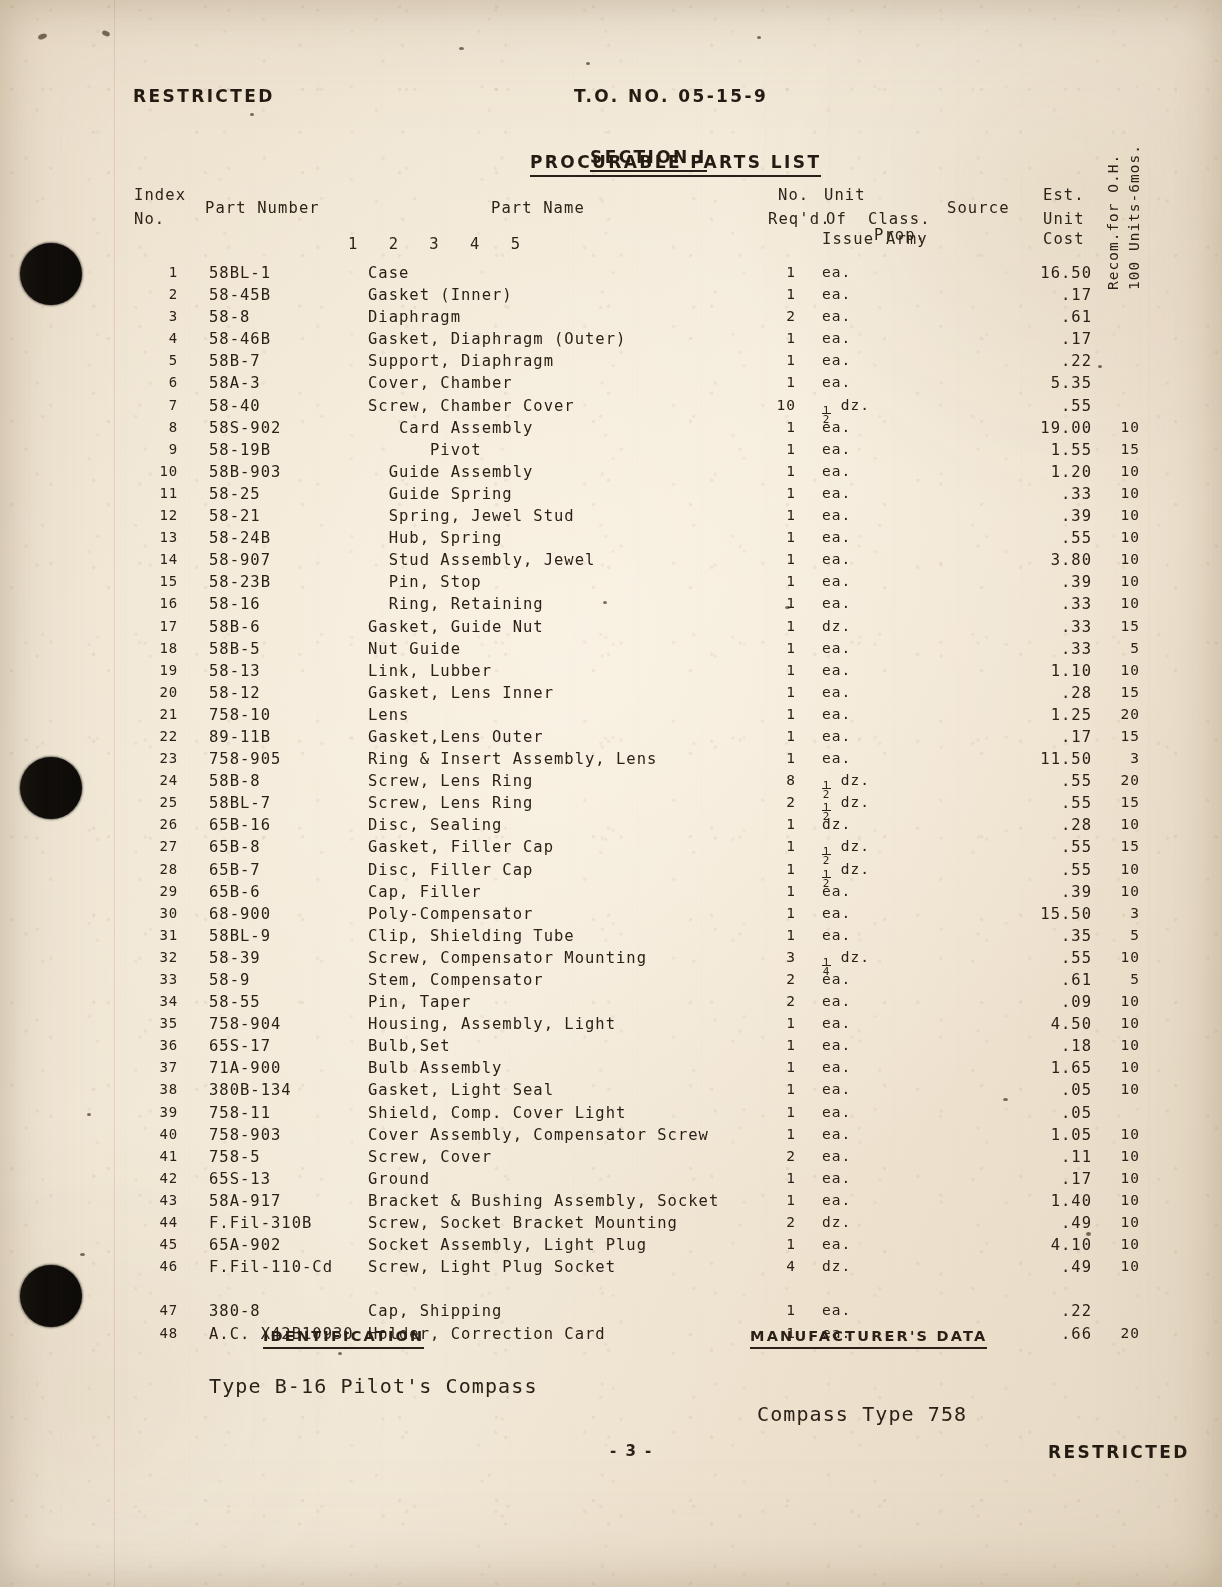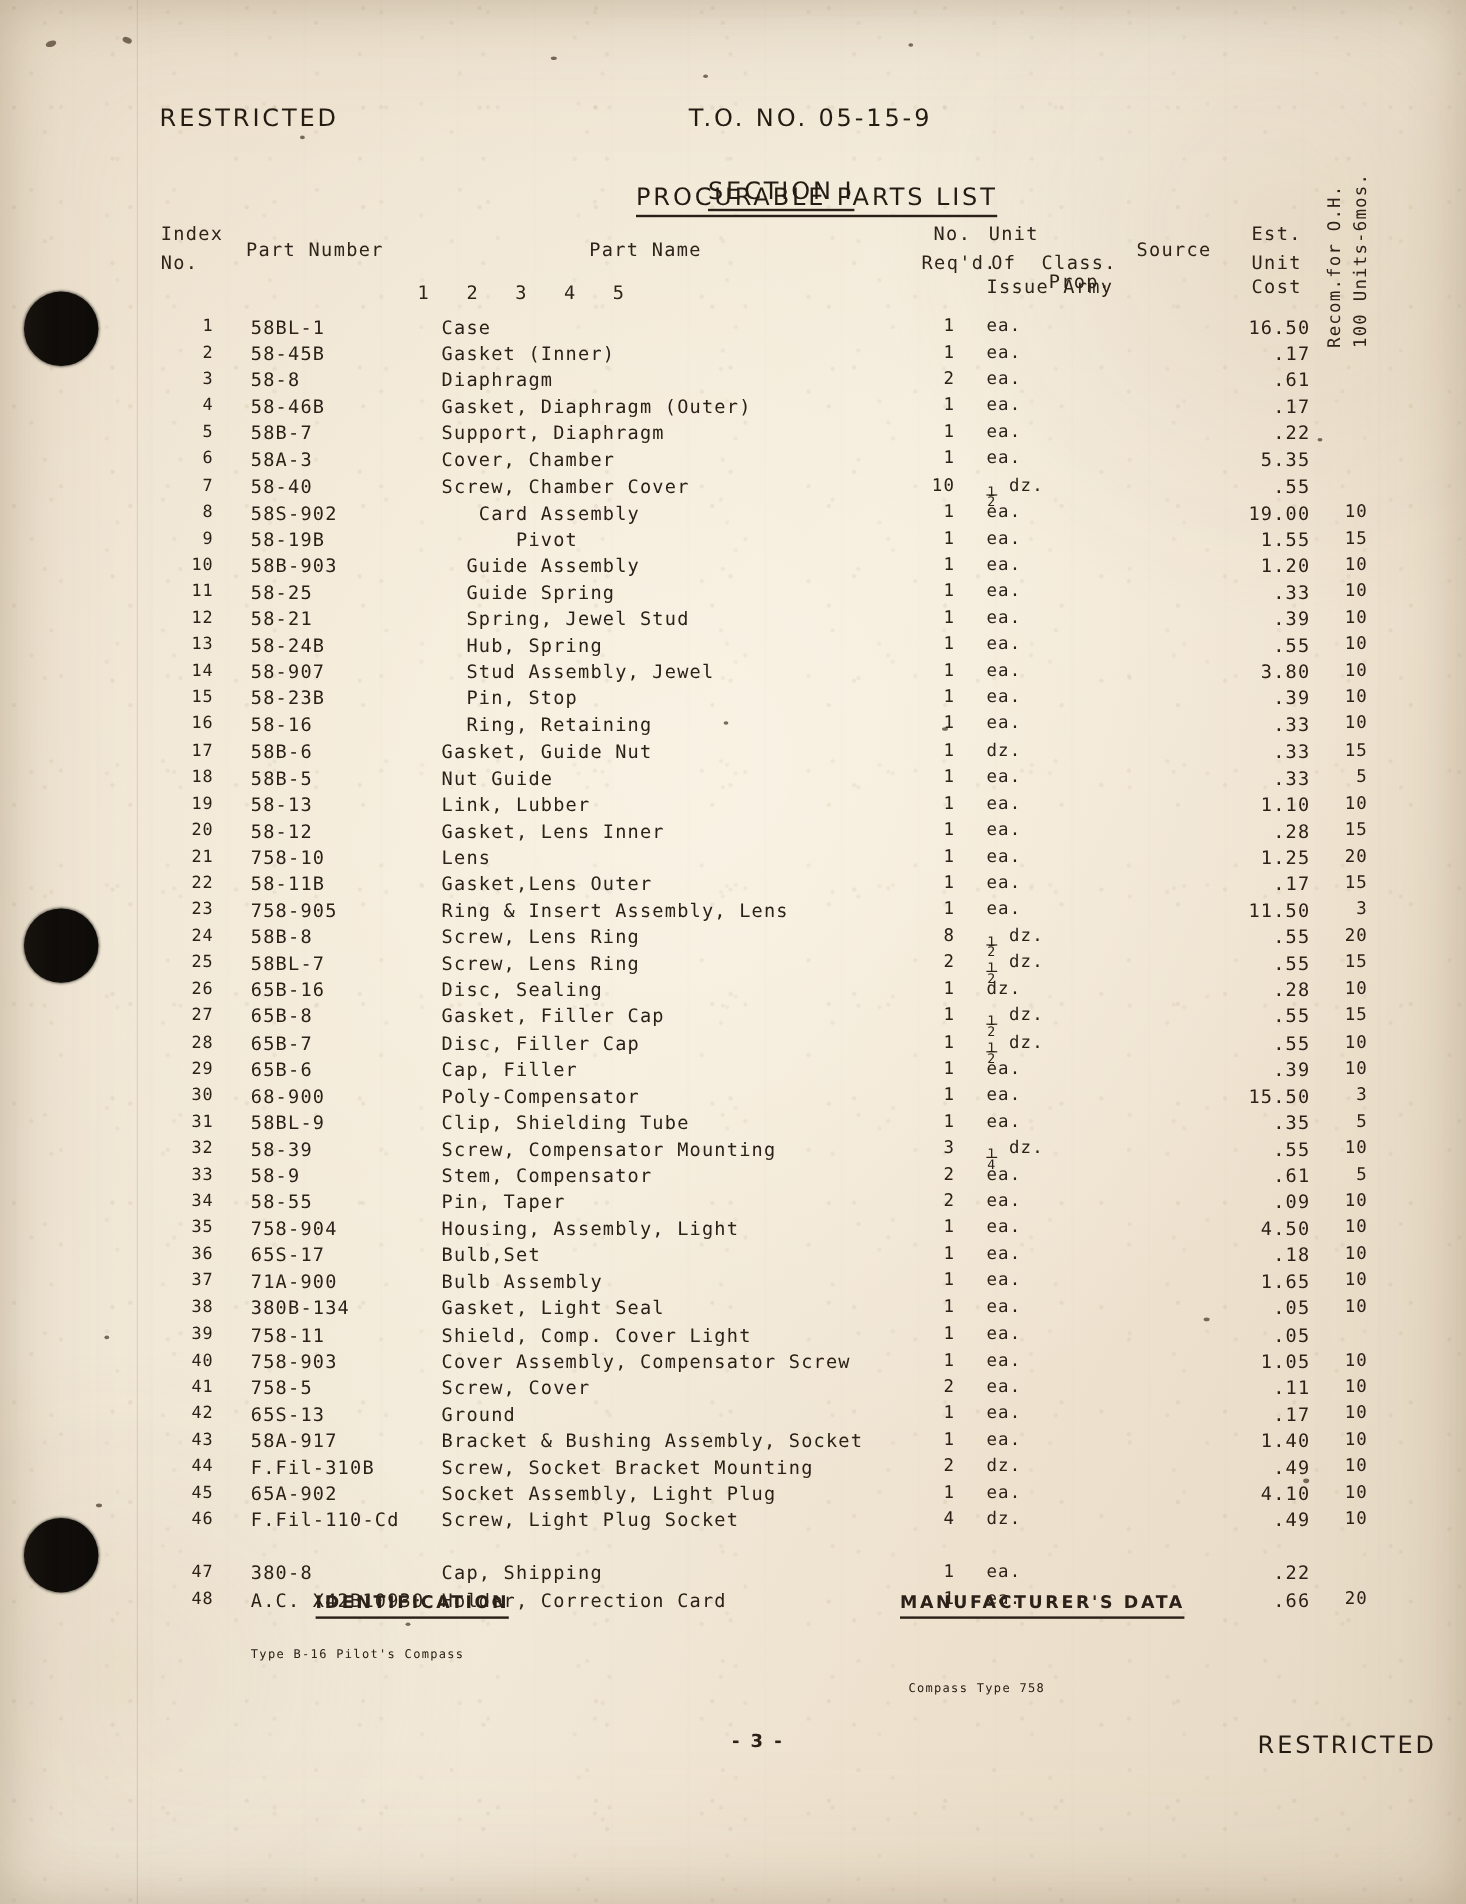--- a/index.html
+++ b/index.html
@@ -92,23 +92,23 @@
     position: absolute;
     background: #463728;
     border-radius: 50%;
     opacity: .72;
     pointer-events: none;
   }
 
   
   .head-bold {
     font-family: "DejaVu Sans", "Liberation Sans", sans-serif;
-    font-weight: 400;
+    font-weight: 700;
     letter-spacing: 2.4px;
-    font-size: 20px;
+    font-size: 17px;
     color: #241b13;
   }
 
   #restricted-top { position: absolute; left: 133px; top: 86px; }
   #to-number      { position: absolute; left: 574px; top: 86px; }
 
   #section-title  { position: absolute; left: 590px; top: 119px; margin-top: 28px; }
   #list-title     { position: absolute; left: 530px; top: 152px; }
   .ruled { border-bottom: 2px solid #2a2017; padding-bottom: 3px; }
 
@@ -219,21 +219,21 @@
     position: absolute;
     font-family: "DejaVu Sans", "Liberation Sans", sans-serif;
     font-weight: 700;
     letter-spacing: 2.2px;
     font-size: 14.5px;
   }
   #foot-ident-head { left: 263px; top: 10px; }
   #foot-mfr-head   { left: 750px; top: 10px; }
   .foot-body {
     position: absolute;
-    font-size: 10px;
+    font-size: 20px;
     letter-spacing: 1.1px;
   }
   #foot-ident-body { left: 209px; top: 56px; }
   #foot-mfr-body   { left: 757px; top: 56px; margin-top: 28px; }
 </style>
 </head>
 <body>
 
 <div id="page">
 
@@ -306,21 +306,21 @@
       <div class="row"><div class="c c-index">12</div><div class="c c-part">58-21</div><div class="c c-name">  Spring, Jewel Stud</div><div class="c c-qty">1</div><div class="c c-issue">ea.</div><div class="c c-cost">.39</div><div class="c c-recom">10</div></div>
       <div class="row"><div class="c c-index">13</div><div class="c c-part">58-24B</div><div class="c c-name">  Hub, Spring</div><div class="c c-qty">1</div><div class="c c-issue">ea.</div><div class="c c-cost">.55</div><div class="c c-recom">10</div></div>
       <div class="row"><div class="c c-index">14</div><div class="c c-part">58-907</div><div class="c c-name">  Stud Assembly, Jewel</div><div class="c c-qty">1</div><div class="c c-issue">ea.</div><div class="c c-cost">3.80</div><div class="c c-recom">10</div></div>
       <div class="row"><div class="c c-index">15</div><div class="c c-part">58-23B</div><div class="c c-name">  Pin, Stop</div><div class="c c-qty">1</div><div class="c c-issue">ea.</div><div class="c c-cost">.39</div><div class="c c-recom">10</div></div>
       <div class="row"><div class="c c-index">16</div><div class="c c-part">58-16</div><div class="c c-name">  Ring, Retaining</div><div class="c c-qty">1</div><div class="c c-issue">ea.</div><div class="c c-cost">.33</div><div class="c c-recom">10</div></div>
       <div class="row"><div class="c c-index">17</div><div class="c c-part">58B-6</div><div class="c c-name">Gasket, Guide Nut</div><div class="c c-qty">1</div><div class="c c-issue">dz.</div><div class="c c-cost">.33</div><div class="c c-recom">15</div></div>
       <div class="row"><div class="c c-index">18</div><div class="c c-part">58B-5</div><div class="c c-name">Nut Guide</div><div class="c c-qty">1</div><div class="c c-issue">ea.</div><div class="c c-cost">.33</div><div class="c c-recom">5</div></div>
       <div class="row"><div class="c c-index">19</div><div class="c c-part">58-13</div><div class="c c-name">Link, Lubber</div><div class="c c-qty">1</div><div class="c c-issue">ea.</div><div class="c c-cost">1.10</div><div class="c c-recom">10</div></div>
       <div class="row"><div class="c c-index">20</div><div class="c c-part">58-12</div><div class="c c-name">Gasket, Lens Inner</div><div class="c c-qty">1</div><div class="c c-issue">ea.</div><div class="c c-cost">.28</div><div class="c c-recom">15</div></div>
       <div class="row"><div class="c c-index">21</div><div class="c c-part">758-10</div><div class="c c-name">Lens</div><div class="c c-qty">1</div><div class="c c-issue">ea.</div><div class="c c-cost">1.25</div><div class="c c-recom">20</div></div>
-      <div class="row"><div class="c c-index">22</div><div class="c c-part">58-11B</div><div class="c c-name">Gasket,Lens Outer</div><div class="c c-qty">1</div><div class="c c-issue">ea.</div><div class="c c-cost">.17</div><div class="c c-recom">15</div></div>
+      <div class="row"><div class="c c-index">22</div><div class="c c-part">89-11B</div><div class="c c-name">Gasket,Lens Outer</div><div class="c c-qty">1</div><div class="c c-issue">ea.</div><div class="c c-cost">.17</div><div class="c c-recom">15</div></div>
       <div class="row"><div class="c c-index">23</div><div class="c c-part">758-905</div><div class="c c-name">Ring &amp; Insert Assembly, Lens</div><div class="c c-qty">1</div><div class="c c-issue">ea.</div><div class="c c-cost">11.50</div><div class="c c-recom">3</div></div>
       <div class="row"><div class="c c-index">24</div><div class="c c-part">58B-8</div><div class="c c-name">Screw, Lens Ring</div><div class="c c-qty">8</div><div class="c c-issue"><span class="frac"><i class="n">1</i><b></b><i class="d">2</i></span> dz.</div><div class="c c-cost">.55</div><div class="c c-recom">20</div></div>
       <div class="row"><div class="c c-index">25</div><div class="c c-part">58BL-7</div><div class="c c-name">Screw, Lens Ring</div><div class="c c-qty">2</div><div class="c c-issue"><span class="frac"><i class="n">1</i><b></b><i class="d">2</i></span> dz.</div><div class="c c-cost">.55</div><div class="c c-recom">15</div></div>
       <div class="row"><div class="c c-index">26</div><div class="c c-part">65B-16</div><div class="c c-name">Disc, Sealing</div><div class="c c-qty">1</div><div class="c c-issue">dz.</div><div class="c c-cost">.28</div><div class="c c-recom">10</div></div>
       <div class="row"><div class="c c-index">27</div><div class="c c-part">65B-8</div><div class="c c-name">Gasket, Filler Cap</div><div class="c c-qty">1</div><div class="c c-issue"><span class="frac"><i class="n">1</i><b></b><i class="d">2</i></span> dz.</div><div class="c c-cost">.55</div><div class="c c-recom">15</div></div>
       <div class="row"><div class="c c-index">28</div><div class="c c-part">65B-7</div><div class="c c-name">Disc, Filler Cap</div><div class="c c-qty">1</div><div class="c c-issue"><span class="frac"><i class="n">1</i><b></b><i class="d">2</i></span> dz.</div><div class="c c-cost">.55</div><div class="c c-recom">10</div></div>
       <div class="row"><div class="c c-index">29</div><div class="c c-part">65B-6</div><div class="c c-name">Cap, Filler</div><div class="c c-qty">1</div><div class="c c-issue">ea.</div><div class="c c-cost">.39</div><div class="c c-recom">10</div></div>
       <div class="row"><div class="c c-index">30</div><div class="c c-part">68-900</div><div class="c c-name">Poly-Compensator</div><div class="c c-qty">1</div><div class="c c-issue">ea.</div><div class="c c-cost">15.50</div><div class="c c-recom">3</div></div>
       <div class="row"><div class="c c-index">31</div><div class="c c-part">58BL-9</div><div class="c c-name">Clip, Shielding Tube</div><div class="c c-qty">1</div><div class="c c-issue">ea.</div><div class="c c-cost">.35</div><div class="c c-recom">5</div></div>
       <div class="row"><div class="c c-index">32</div><div class="c c-part">58-39</div><div class="c c-name">Screw, Compensator Mounting</div><div class="c c-qty">3</div><div class="c c-issue"><span class="frac"><i class="n">1</i><b></b><i class="d">4</i></span> dz.</div><div class="c c-cost">.55</div><div class="c c-recom">10</div></div>

